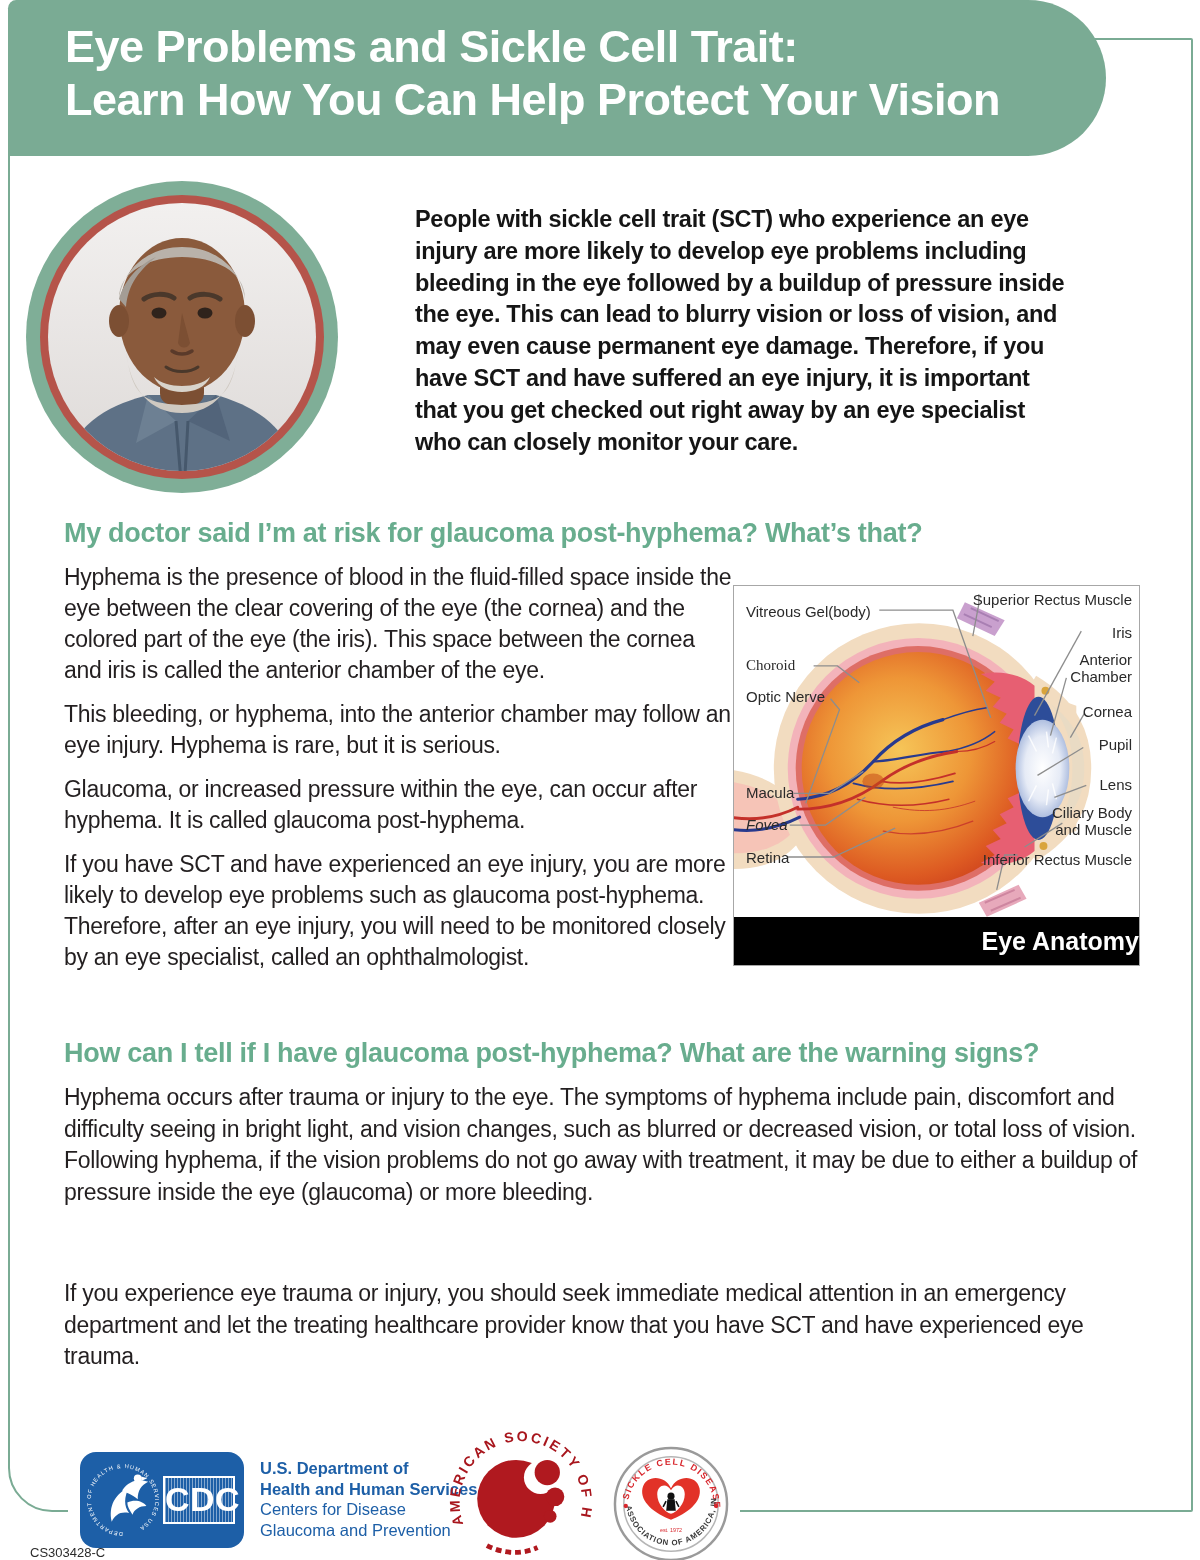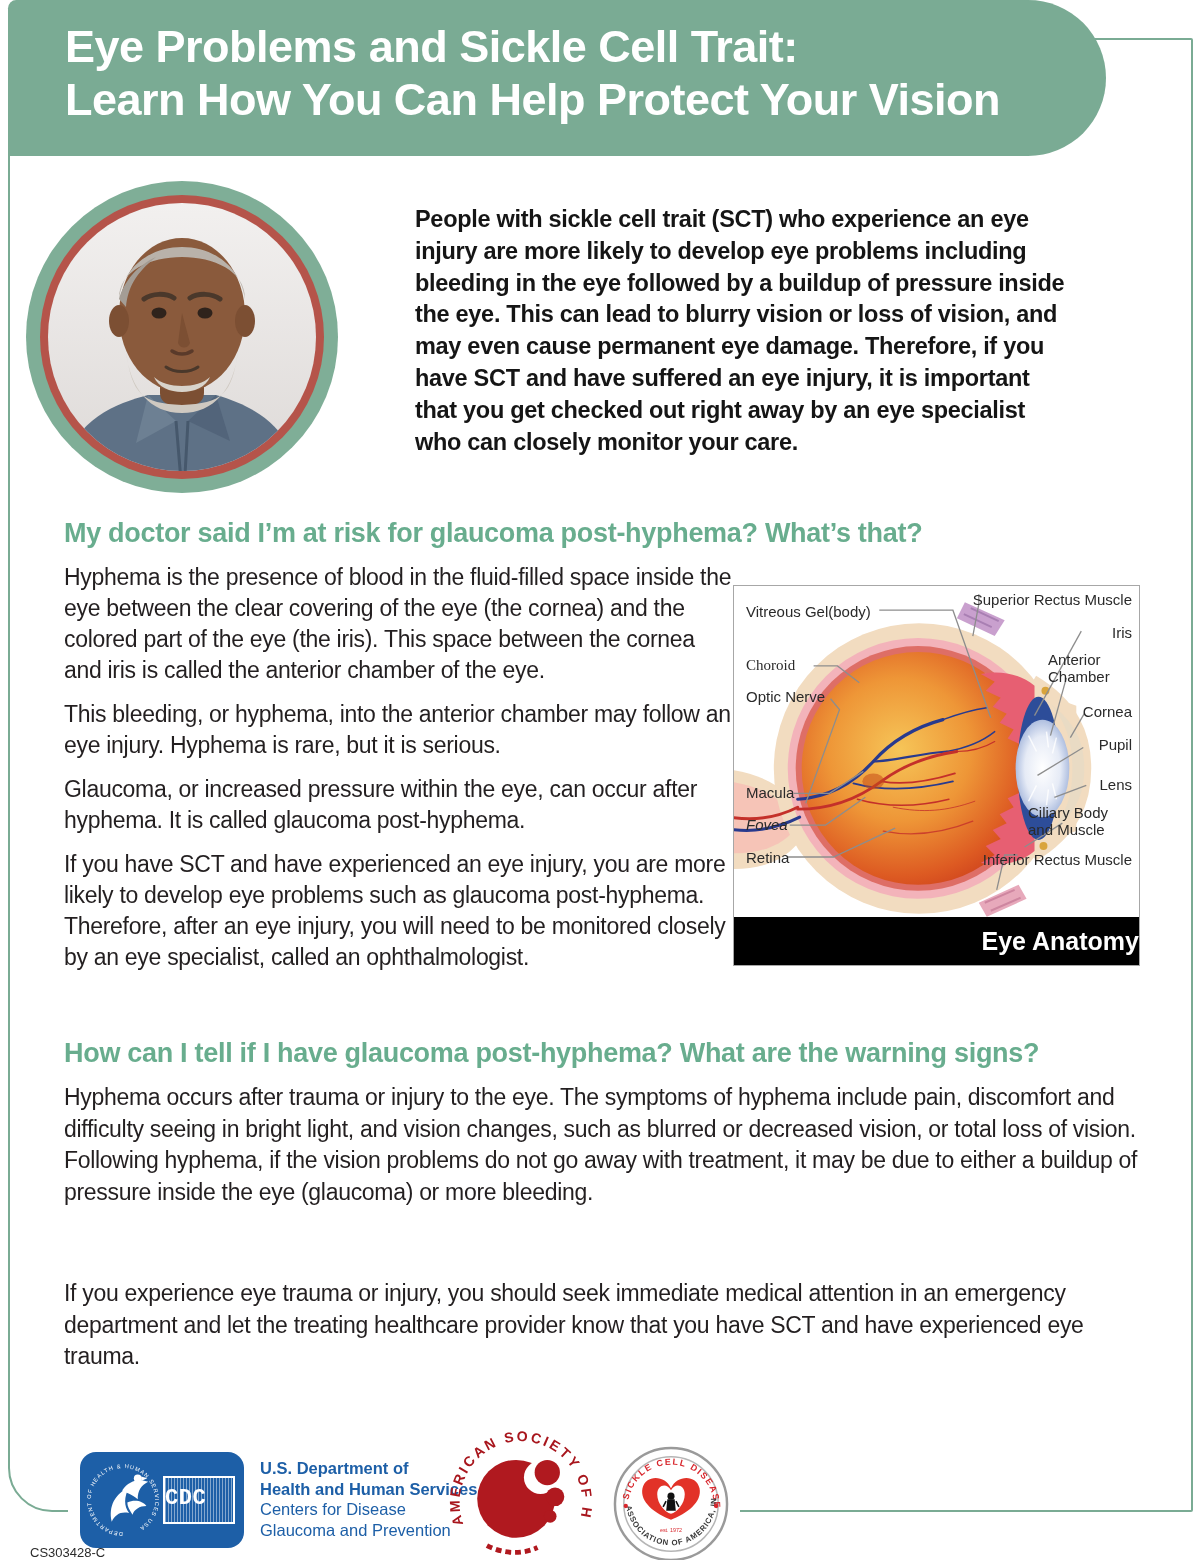--- a/index.html
+++ b/index.html
@@ -35,38 +35,38 @@
   .p-wide{position:absolute;left:64px;width:1078px;margin:0;font-size:23px;
           line-height:31.7px;letter-spacing:-0.3px;z-index:2;}
   .pw1{top:1082px;}
   .pw2{top:1278px;}
 
   
   .diagram{position:absolute;left:733px;top:585px;width:407px;height:381px;margin:0;
            background:#fff;border:1px solid #a7a7a7;box-sizing:border-box;z-index:3;}
   .eye-layer{position:absolute;left:0;top:0;width:405px;height:332px;}
   .dlabel{position:absolute;font-size:15px;color:#2a2a2a;line-height:16.5px;z-index:4;}
-  .lab-r{margin-left:36px;}
+  .lab-r{text-align:right;margin-left:36px;}
   .ll0{left:12px;top:18px;} .ll1{left:12px;top:71px;font-family:Liberation Serif, serif;} .ll2{left:12px;top:103px;}
   .ll3{left:12px;top:199px;} .ll4{left:12px;top:231px;font-style:italic;} .ll5{left:12px;top:264px;}
   .rl0{right:7px;top:6px;} .rl1{right:7px;top:39px;} .rl2{right:7px;top:66px;width:84px;}
   .rl3{right:7px;top:118px;padding-left:48px;} .rl4{right:7px;top:151px;} .rl5{right:7px;top:191px;}
   .rl6{right:7px;top:219px;width:104px;} .rl7{right:7px;top:266px;}
   .dcaption{position:absolute;left:0;bottom:0;width:100%;height:48px;background:#000;
             color:#fff;font-size:25px;font-weight:bold;text-align:right;line-height:48px;}
 
   
   .footer-mask{position:absolute;left:68px;top:1478px;width:672px;height:62px;background:#fff;z-index:3;}
   .cdc-box{position:absolute;left:80px;top:1452px;width:164px;height:96px;background:#1d5fa7;
            border-radius:16px;z-index:5;display:flex;align-items:center;}
   .hhs-seal{width:78px;height:84px;margin-left:4px;flex:none;}
   .cdc-word{flex:none;width:68px;height:44px;margin-left:1px;border:2px solid #fff;
-            color:#fff;font-weight:bold;font-size:22px;line-height:42px;text-align:left;
+            color:#fff;font-weight:bold;font-size:34px;line-height:42px;text-align:left;
             letter-spacing:0.5px;
-            background-image:repeating-linear-gradient(90deg,rgba(255,255,255,.45) 0 1px,transparent 1px 3px);font-family:Liberation Mono, monospace;}
+            background-image:repeating-linear-gradient(90deg,rgba(255,255,255,.45) 0 1px,transparent 1px 3px);}
   .dept{position:absolute;left:260px;top:1458px;z-index:5;color:#1d5fa7;
         font-size:16.5px;line-height:20.5px;}
   .dept .b{font-weight:bold;}
   .ash-logo{position:absolute;left:448px;top:1417px;width:146px;height:150px;z-index:5;}
   .scdaa-logo{position:absolute;left:612px;top:1444px;width:118px;height:120px;z-index:5;}
   .csnum{position:absolute;left:30px;top:1545px;font-size:13px;color:#2b2b2b;z-index:5;}
 </style>
 </head>
 <body>
 

